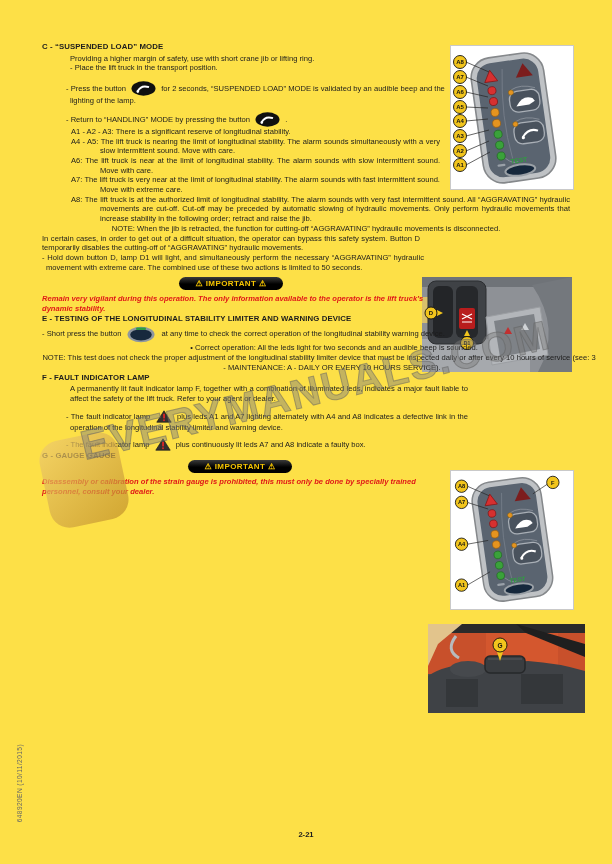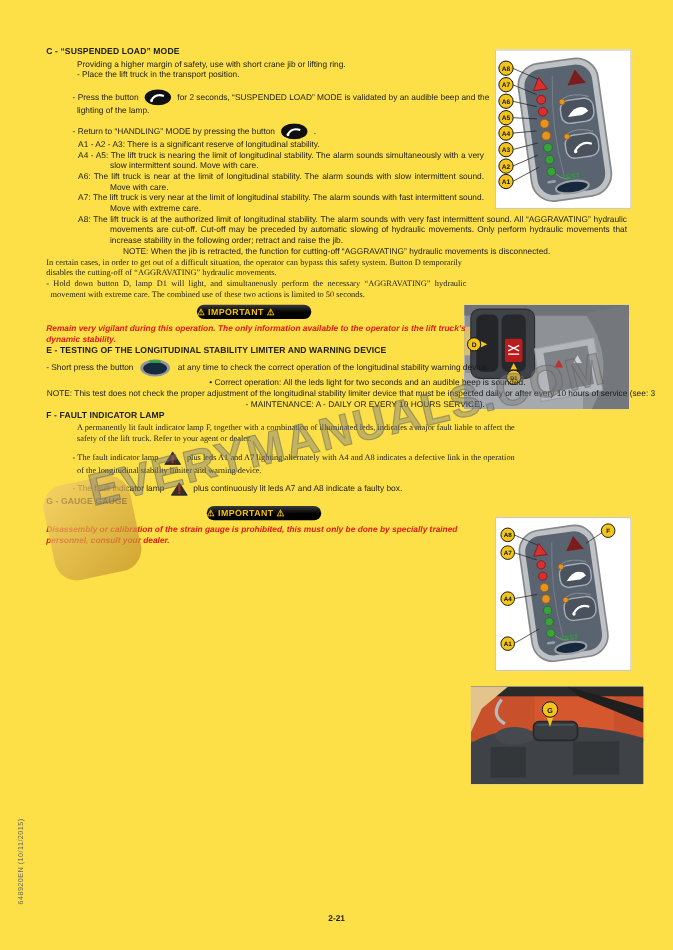--- a/index.html
+++ b/index.html
@@ -6,35 +6,35 @@
   html,body { background:#e9e9e9; }
   .page {
     position:relative; width:612px; height:864px; background:#fde047;
     margin:0 auto; overflow:hidden;
     font-family:"Liberation Sans", sans-serif; color:#1c1c1c;
   }
   .content { position:absolute; left:42px; top:42px; width:530px;
     font-size:7.6px; line-height:9.7px; z-index:2; }
   h3.sec { font-size:7.8px; font-weight:bold; margin:0 0 2px 0; letter-spacing:0.1px; }
   .p { margin:0; }
-  .just { text-align:justify;font-family:Liberation Serif, serif; }
+  .just { text-align:justify; }
   .hang { padding-left:4px; text-indent:-4px; }
   .w398 { width:398px;padding-left:28px; } .w378 { width:378px; } .w528 { width:528px;text-align:center; }
   .w396 { width:396px; } .w392 { width:392px; }
   .li { width:340px; margin-left:29px; padding-left:29px; text-indent:-29px; text-align:justify; }
   .li.wide { width:470px; }
   .note-hang { padding-left:26px; text-indent:-26px; }
   .indent28 { margin-left:28px; } .mt6{margin-top:6px;} .mt8{margin-top:8px;}
   .mt12{margin-top:12px;} .mt14{margin-top:14px;} .mt16{margin-top:16px;} .mt74{margin-top:74px;}
   .redtext { color:#e01818; font-weight:bold; font-style:italic; }
   .badge-wrap { display:block; }
   .badge {
     width:104px; height:13px; line-height:13px; margin:5px auto 4px auto;
     background:linear-gradient(#3a3a3a,#000 55%); color:#f5c400; border-radius:8px;
-    font-size:8px; font-weight:bold; letter-spacing:0.4px;
+    text-align:center; font-size:8px; font-weight:bold; letter-spacing:0.4px;
   }
   .badge .tri { font-size:8px; color:#f5c400; }
   .icon-inline { display:inline-block; vertical-align:middle; margin:0 3px; }
   .figure { position:absolute; background:#fff; z-index:1; }
   #fig-panel1 { left:450px; top:45px;  width:122px; height:143px; border:1px solid #c9c9c9; }
   #fig-panel2 { left:450px; top:470px; width:122px; height:138px; border:1px solid #c9c9c9; }
   #fig-dphoto { left:422px; top:277px; width:150px; height:95px; }
   #fig-gphoto { left:428px; top:624px; width:157px; height:89px; }
   .watermark {
     position:absolute; left:76px; top:424px; z-index:3; white-space:nowrap;

